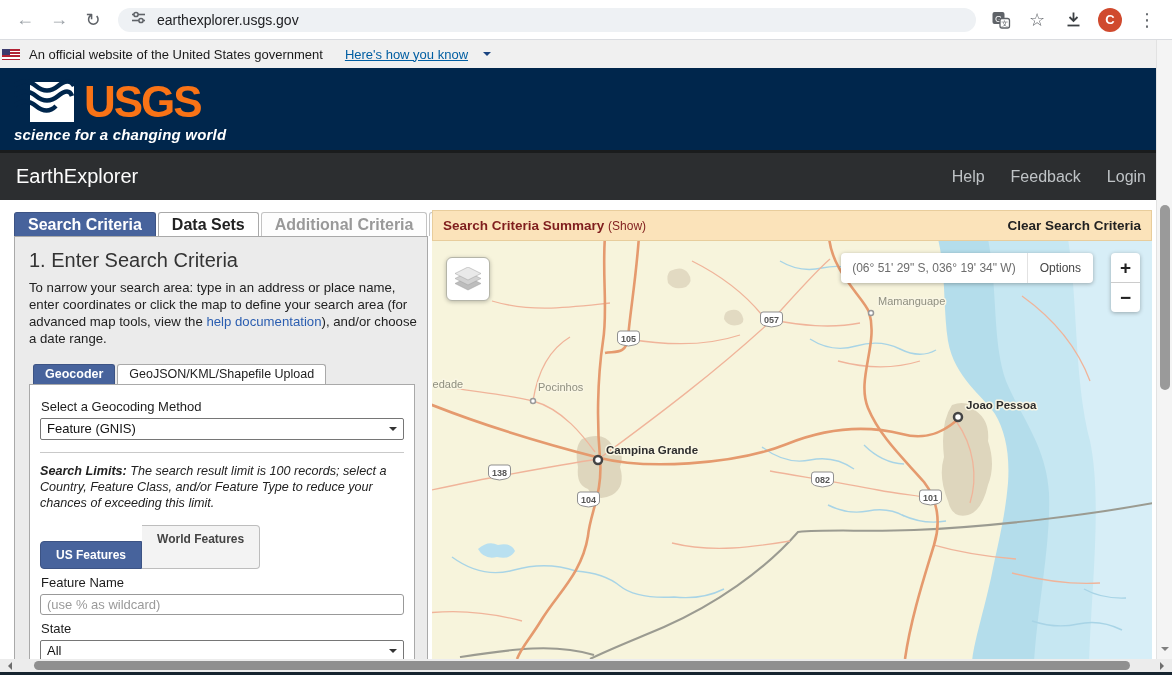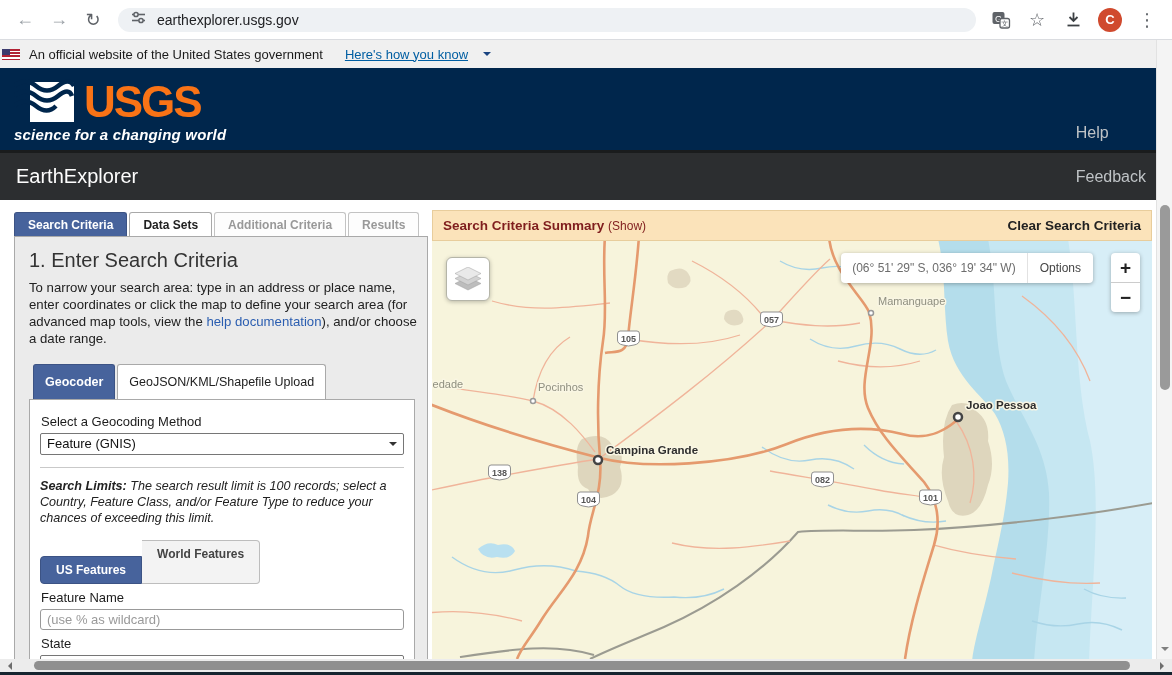--- a/index.html
+++ b/index.html
@@ -38,39 +38,39 @@
   .usgs-logo { position:absolute; left:14px; top:8px; }
   .usgs-row { display:flex; align-items:flex-end; gap:6px; }
   .usgs-word { color:#f97316; font-size:44px; font-weight:bold; letter-spacing:-2px; line-height:44px; }
   .usgs-tag { color:#fff; font-size:15px; font-style:italic; font-weight:bold; margin-top:2px; letter-spacing:.2px; }
 
   
   .ee-bar { position:absolute; top:150px; left:0; width:1172px; height:50px; background:#2c2e30;
     border-top:3px solid #1a1c1d; display:flex; align-items:center; justify-content:space-between;
     padding:0 26px 0 16px; }
   .ee-title { color:#fdfdfd; font-size:20px; }
-  .ee-links { display:flex; gap:26px;flex-direction:column; }
+  .ee-links { display:flex; gap:26px; }
   .ee-link { color:#bfc3c6; font-size:16px; cursor:pointer; }
 
   
   .tabs-row { position:absolute; top:212px; left:14px; display:flex; gap:2px; }
-  .tab { height:24px; padding:0 13px; display:flex; align-items:center; font-size:12px;
+  .tab { height:24px; padding:0 13px; display:flex; align-items:center; font-size:16px;
     border:1px solid #c3c3c3; border-bottom:none; border-radius:3px 3px 0 0;
     background:#fdfdfd; color:#999; font-weight:bold; cursor:pointer; }
   .tab.t-dark { color:#222; background:#fff; border-color:#a9a9a9; }
   .tab.active { background:#47639c; color:#fff; border-color:#3c5384; }
 
   .panel-box { position:absolute; top:236px; left:14px; width:414px; height:424px;
     background:#ebebeb; border:1px solid #a9a9a9; overflow:hidden; padding:8px 12px; }
   .panel-h1 { font-size:20px; color:#333; font-weight:normal; margin:4px 0 7px 2px; }
   .panel-intro { font-size:13.2px; color:#222; line-height:1.3; margin-left:2px; width:396px; }
   .doc-link { color:#2a5db0; cursor:pointer; }
 
   .subtabs { display:flex; gap:2px; margin:16px 0 0 6px; }
-  .subtab { height:35px; padding:0 11px; display:flex; align-items:center; font-size:12.5px;
+  .subtab { height:20px; padding:0 11px; display:flex; align-items:center; font-size:12.5px;
     border:1px solid #a9a9a9; border-bottom:none; border-radius:3px 3px 0 0;
     background:#fff; color:#222; cursor:pointer; }
   .subtab.active { background:#47639c; color:#fff; font-weight:bold; border-color:#3c5384; }
 
   .form-box { background:#fff; border:1px solid #a9a9a9; margin-left:2px; padding:8px 10px 12px; height:290px; }
   .f-label { font-size:13px; color:#1c1c1c; margin:6px 0 4px 1px; }
   .selbox { position:relative; height:22px; border:1px solid #767676; border-radius:2px;
     background:#fff; font-size:13px; color:#111; line-height:20px; padding:0 22px 0 6px; cursor:pointer; }
   .sel-caret { position:absolute; right:6px; top:8px; width:0; height:0;
     border:4.5px solid transparent; border-top-color:#333; }

